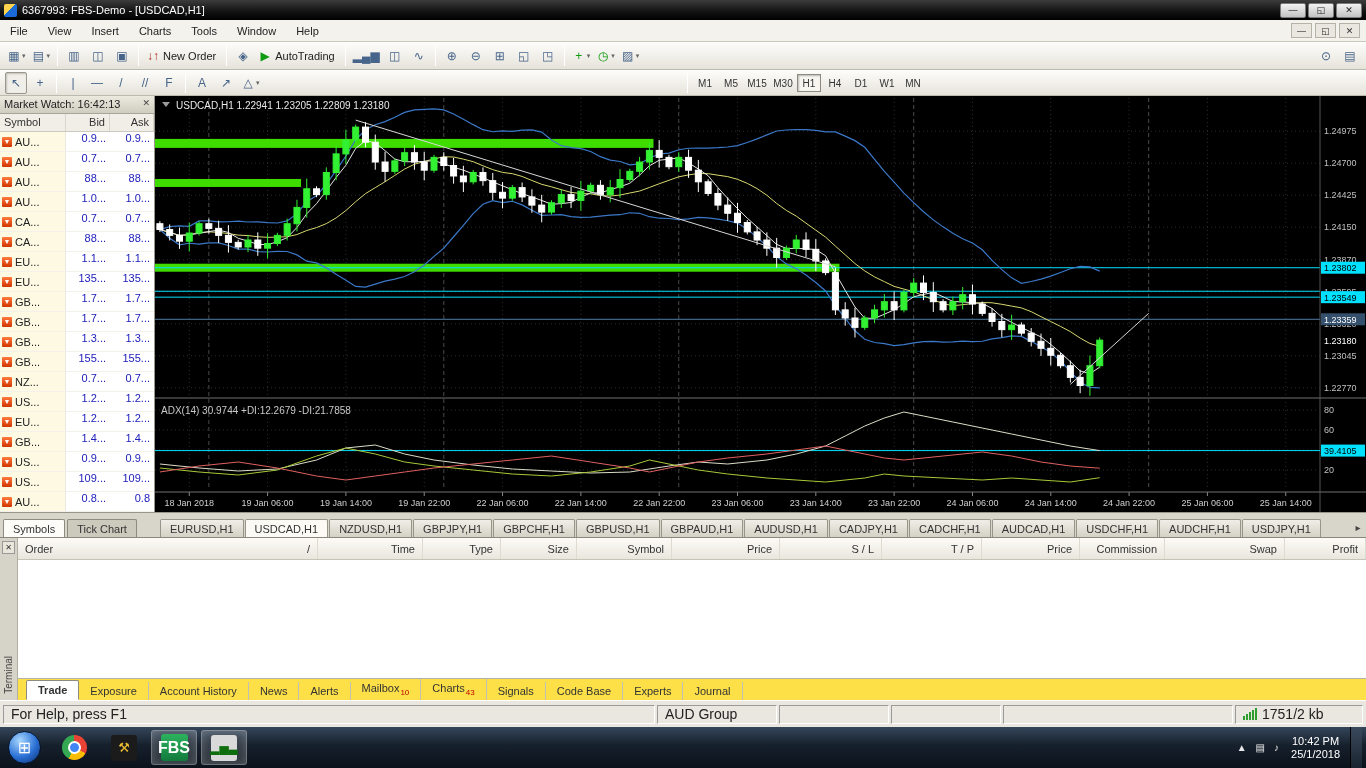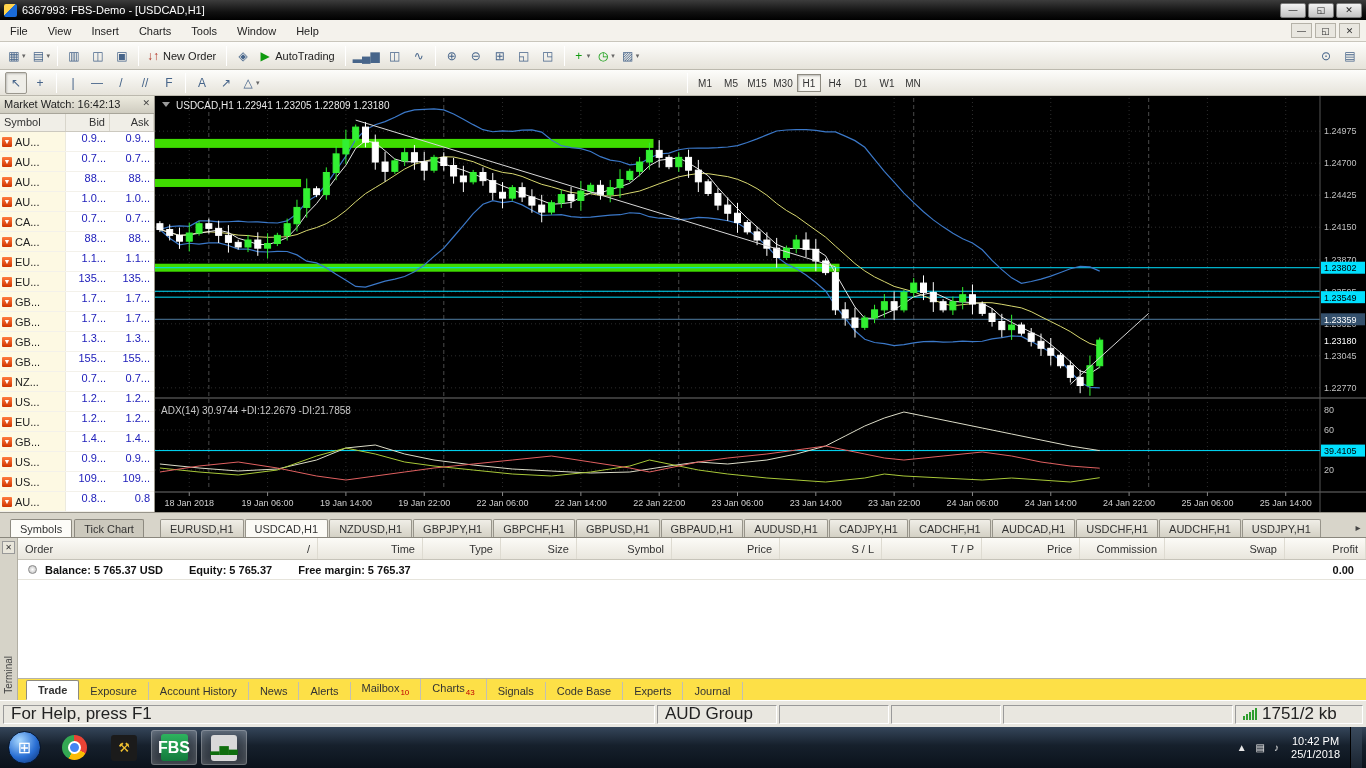--- a/index.html
+++ b/index.html
@@ -46,21 +46,21 @@
   .mw-row{display:flex;height:20px;font-size:11px;align-items:flex-start;border-bottom:1px solid #f3f1ea;}
   .mw-sym{width:66px;height:100%;background:#fdf9e3;display:flex;align-items:center;padding-left:2px;border-right:1px solid #eceade;color:#222;}
   .mw-ico{width:10px;height:10px;background:linear-gradient(#ff7a3c,#cf3500);display:inline-block;margin-right:3px;color:#fff;font-size:7px;line-height:10px;text-align:center;border-radius:1px;}
   .mw-bid{width:44px;text-align:right;padding-right:4px;color:#2020bb;}
   .mw-ask{flex:1;text-align:right;padding-right:4px;color:#2020bb;}
 
   .chart-wrap{position:absolute;left:155px;top:0;width:1211px;height:416px;background:#000;}
 
   
   .tabs-strip{position:absolute;top:512px;left:0;width:1366px;height:25px;background:#d8d5ca;border-top:1px solid #98958b;display:flex;align-items:flex-end;}
-  .mwtabs{width:156px;display:flex;padding-left:10px;}
+  .mwtabs{width:156px;display:flex;padding-left:3px;}
   .mwtab{font-size:11px;padding:3px 9px 2px;border:1px solid #8d8a80;border-bottom:none;background:#ccc9bd;color:#333;margin-right:2px;border-radius:2px 2px 0 0;}
   .mwtab.active{background:#fdfcf8;}
   .ctabs{flex:1;display:flex;overflow:hidden;padding-left:4px;}
   .ctab{font-size:11px;padding:3px 9px 2px;background:linear-gradient(#f0eee7,#d4d1c5);border:1px solid #97948a;border-bottom:none;margin-right:1px;color:#333;white-space:nowrap;border-radius:2px 2px 0 0;}
   .ctab.active{background:#fbfaf5;}
   .ctab-scroll{width:16px;font-size:10px;color:#444;text-align:center;padding-bottom:4px;}
 
   
   .terminal{position:absolute;top:537px;left:0;width:1366px;height:163px;background:#fff;border-top:1px solid #8a877d;}
   .rail{position:absolute;left:0;top:0;width:18px;height:100%;background:#d6d3c8;border-right:1px solid #b2afa4;}
@@ -74,21 +74,21 @@
   .bal-ico{width:9px;height:9px;border:1px solid #8a8a8a;border-radius:50%;background:radial-gradient(#fff,#b8b8b8);margin:0 8px 0 10px;flex:none;}
   .bal-part{margin-right:26px;}
   .profit{margin-left:auto;padding-right:12px;}
   .t-tabs{position:absolute;left:18px;right:0;bottom:0;height:22px;background:#fde047;border-top:1px solid #b5b2a8;display:flex;align-items:flex-end;padding-left:8px;}
   .ttab{font-size:11px;padding:3px 11px 3px;color:#333;border-right:1px solid #c2bfb4;}
   .ttab.active{background:#fff;border:1px solid #8d8a80;border-bottom-color:#fff;border-radius:2px 2px 0 0;font-weight:bold;}
   .tbadge{color:#c00000;font-size:8px;vertical-align:sub;margin-left:1px;}
 
   
   .statusbar{position:absolute;top:700px;left:0;width:1366px;height:27px;background:#e9e7e0;border-top:1px solid #fff;display:flex;align-items:center;padding:0 2px;}
-  .seg{height:19px;margin:0 1px;border:1px solid;border-color:#9a9a9a #ffffff #ffffff #9a9a9a;font-size:17px;color:#222;display:flex;align-items:center;padding:0 7px;}
+  .seg{height:19px;margin:0 1px;border:1px solid;border-color:#9a9a9a #ffffff #ffffff #9a9a9a;font-size:14px;color:#222;display:flex;align-items:center;padding:0 7px;}
   .seg.help{flex:1;}
   .seg.w120{width:120px;}.seg.w110{width:110px;}.seg.w230{width:230px;}.seg.rate{width:128px;}
   .bars{display:inline-flex;align-items:flex-end;gap:1px;margin-right:5px;}
   .bars span{width:2px;background:#2e9e2e;display:inline-block;}
 
   
   .taskbar{position:absolute;top:727px;left:0;width:1366px;height:41px;background:linear-gradient(180deg,#35465a,#16202c 45%,#0b121b);display:flex;align-items:center;padding:0 4px;}
   .orb{width:33px;height:33px;border-radius:50%;background:radial-gradient(circle at 35% 28%,#a8d8ff,#2a6fd4 55%,#0a2c6b);border:1px solid #05152e;display:flex;align-items:center;justify-content:center;color:#fff;font-size:16px;margin:0 8px 0 4px;}
   .task-icon{width:46px;height:35px;margin:0 2px;display:flex;align-items:center;justify-content:center;border-radius:3px;}
   .task-icon.pressed2{background:rgba(255,255,255,.14);border:1px solid rgba(255,255,255,.3);box-shadow:inset 0 0 8px rgba(255,255,255,.2);}
@@ -787,27 +787,20 @@
       <div class="t-cell r" style="width: 76px;">Size</div>
       <div class="t-cell r" style="width: 95px;">Symbol</div>
       <div class="t-cell r" style="width: 108px;">Price</div>
       <div class="t-cell r" style="width: 102px;">S / L</div>
       <div class="t-cell r" style="width: 100px;">T / P</div>
       <div class="t-cell r" style="width: 98px;">Price</div>
       <div class="t-cell r" style="width: 85px;">Commission</div>
       <div class="t-cell r" style="width: 120px;">Swap</div>
       <div class="t-cell r" style="flex: 1 1 0%;">Profit</div>
     </div>
-  <div class="balance-row">
-    <span class="bal-ico"></span>
-    <span class="bal-part">Balance: 5 765.37 USD</span>
-    <span class="bal-part">Equity: 5 765.37</span>
-    <span class="bal-part">Free margin: 5 765.37</span>
-    <span class="profit">0.00</span>
-  </div>
   <div class="t-tabs" id="t-tabs">
       <div class="ttab active"><span>Trade</span></div>
       <div class="ttab"><span>Exposure</span></div>
       <div class="ttab"><span>Account History</span></div>
       <div class="ttab"><span>News</span></div>
       <div class="ttab"><span>Alerts</span></div>
       <div class="ttab"><span>Mailbox</span><span class="tbadge">10</span></div>
       <div class="ttab"><span>Charts</span><span class="tbadge">43</span></div>
       <div class="ttab"><span>Signals</span></div>
       <div class="ttab"><span>Code Base</span></div>

